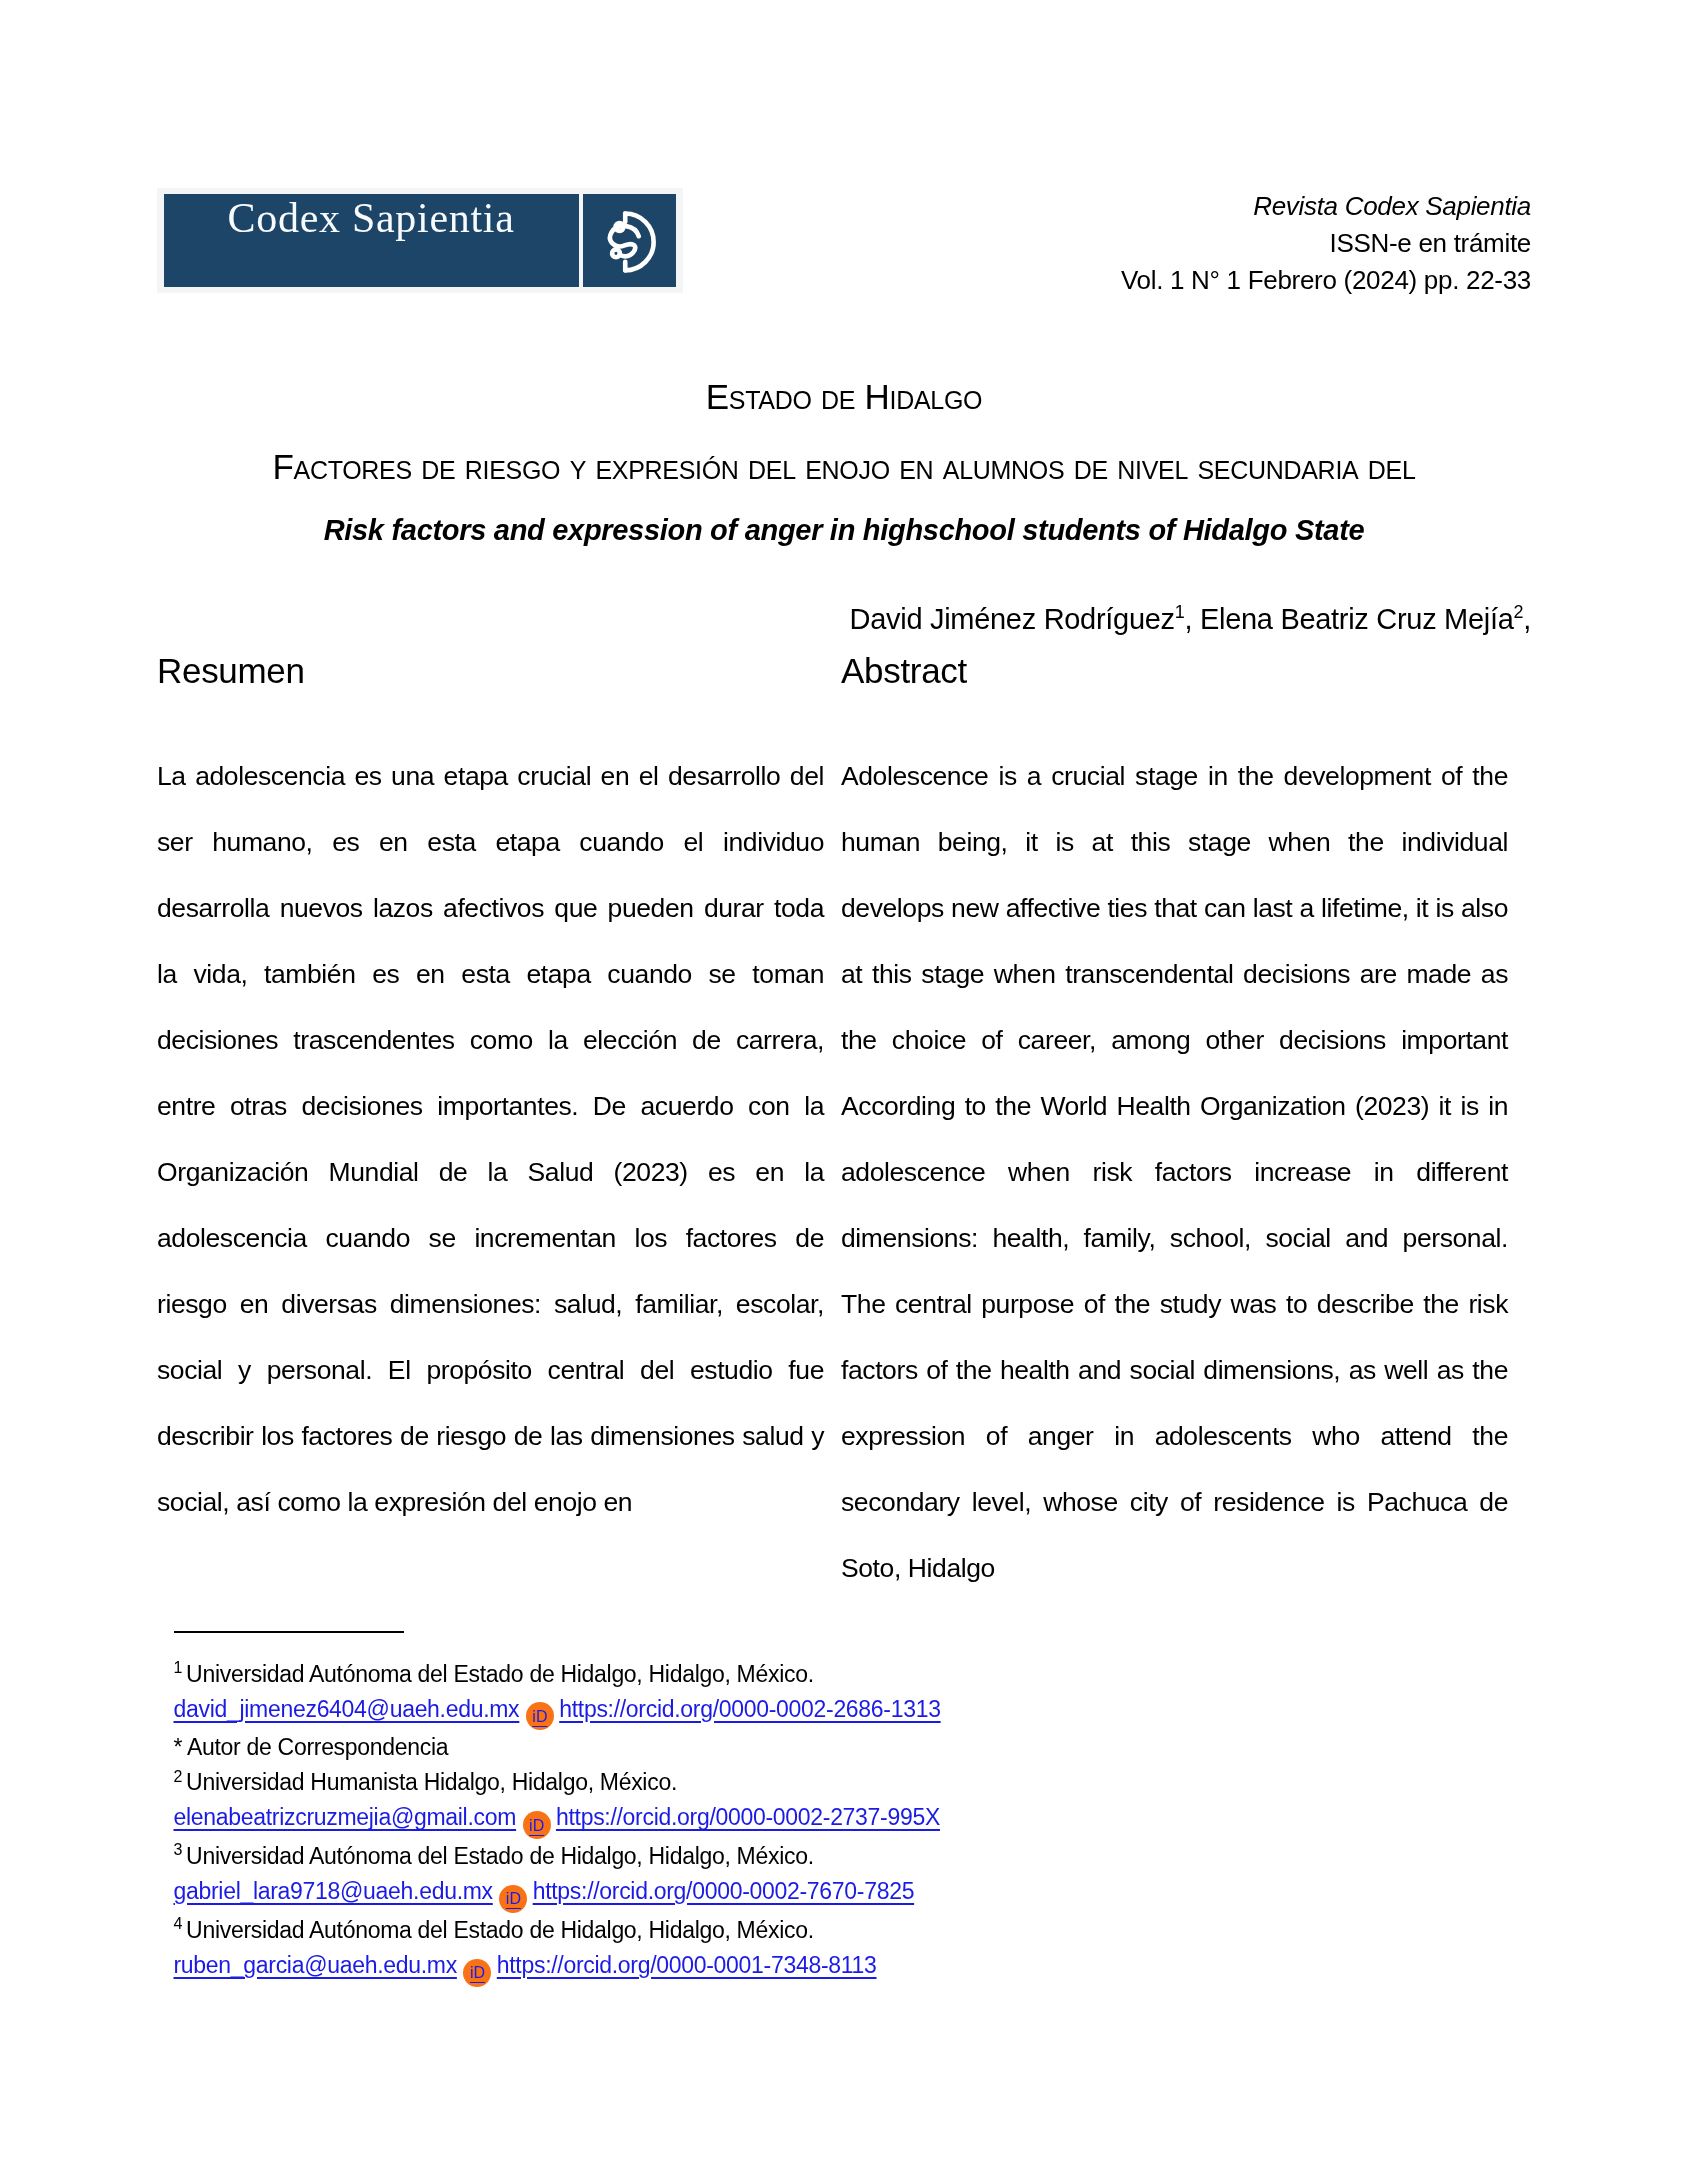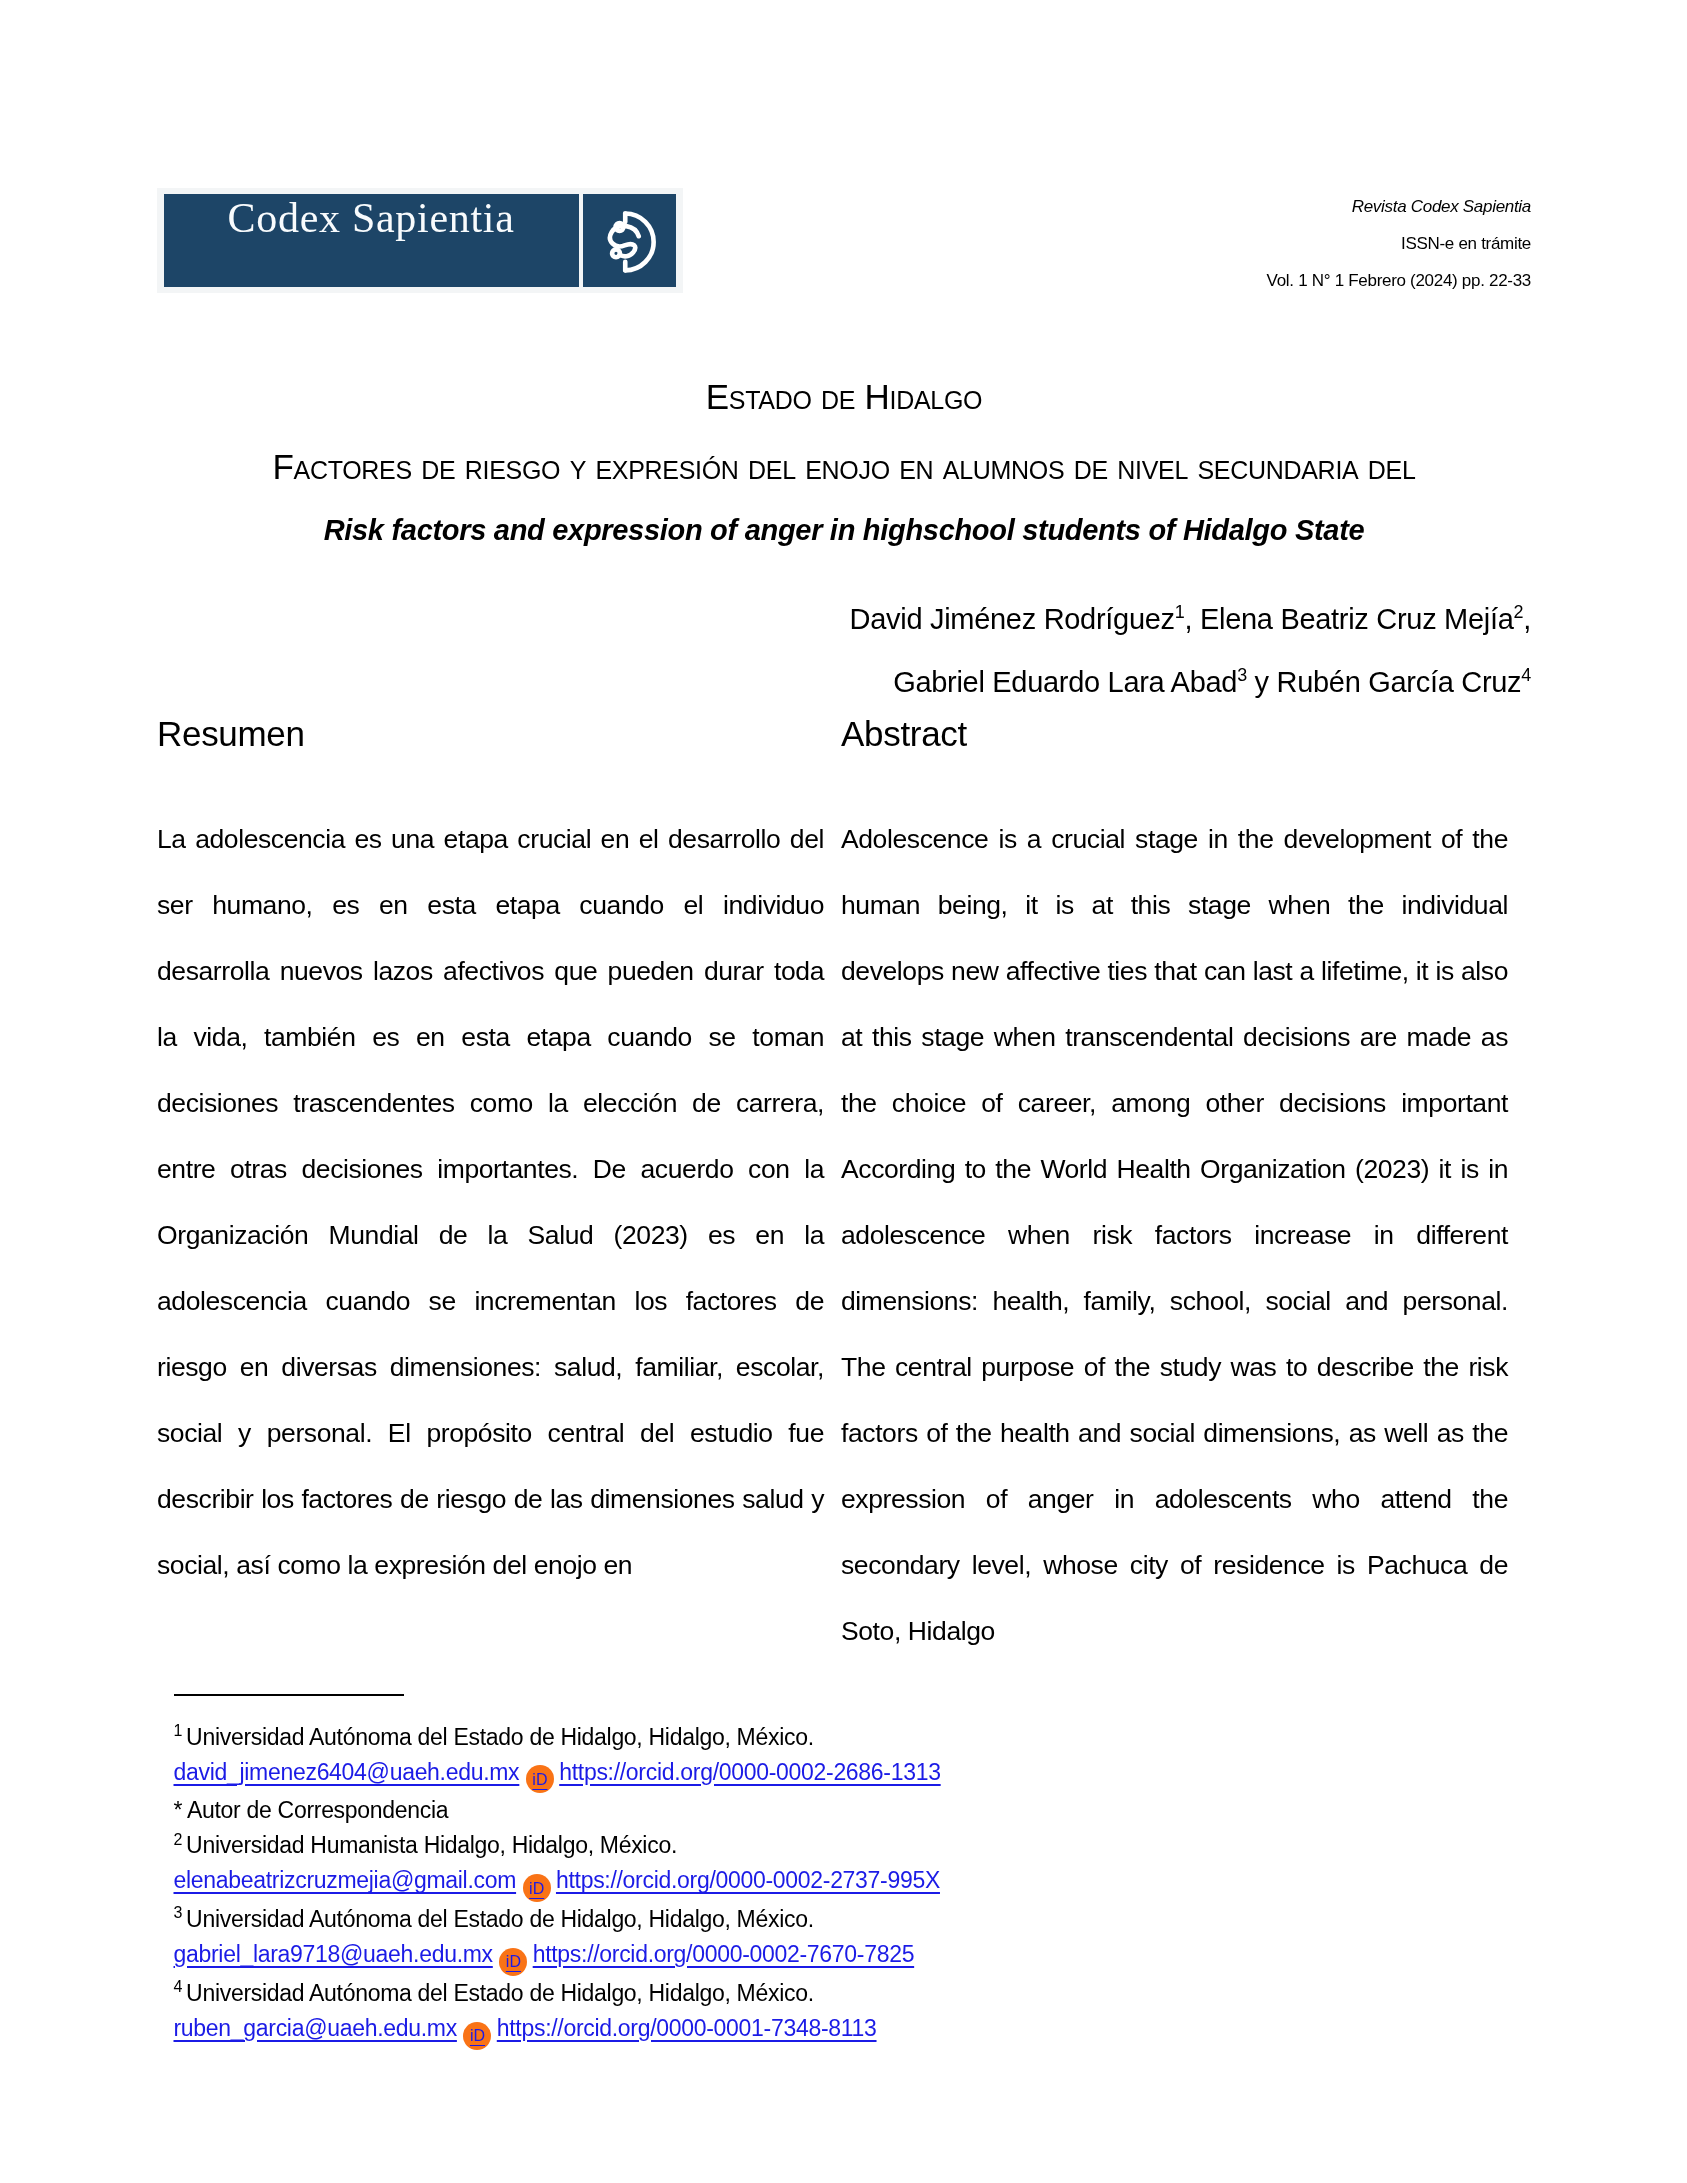--- a/index.html
+++ b/index.html
@@ -27,21 +27,21 @@
     display:flex; align-items:flex-start; justify-content:center;
   }
   .logo-textbox span {
     font-family:"Liberation Serif","DejaVu Serif",serif;
     font-size:42px; color:#f8fbfd; letter-spacing:0.7px;
   }
   .logo-iconbox {
     background:#1d4567; width:93px; height:93px;
     display:flex; align-items:center; justify-content:center;
   }
-  .journal-info { text-align:right; font-size:17px; line-height:37px; letter-spacing:-0.3px;margin-left:8px; }
+  .journal-info { text-align:right; font-size:26px; line-height:37px; letter-spacing:-0.3px;margin-left:8px; }
   .journal-info .it { font-style:italic; }
 
   
   .title-block { text-align:center; margin-top:78px; }
   .title-line {
     font-variant:small-caps;
     font-size:35px; letter-spacing:-0.3px; font-weight:400;
   }
   .title-line + .title-line { margin-top:30px; }
   .title-en { margin-top:26.5px; font-style:italic; font-size:29px; letter-spacing:-0.3px;font-weight:bold; }
@@ -107,21 +107,20 @@
     </div>
 
     <div class="title-block">
       <div class="title-line">Estado de Hidalgo</div>
       <div class="title-line">Factores de riesgo y expresión del enojo en alumnos de nivel secundaria del</div>
       <div class="title-en">Risk factors and expression of anger in highschool students of Hidalgo State</div>
     </div>
 
     <div class="authors">
       <div><span>David Jiménez Rodríguez</span><sup>1</sup><span>, </span><span>Elena Beatriz Cruz Mejía</span><sup>2</sup><span>,</span></div>
-      <div><span>Gabriel Eduardo Lara Abad</span><sup>3</sup><span> y </span><span>Rubén García Cruz</span><sup>4</sup></div>
     </div>
 
     <div class="columns">
       <div class="col">
         <h2>Resumen</h2>
         <p>La adolescencia es una etapa crucial en el desarrollo del ser humano, es en esta etapa cuando el individuo desarrolla nuevos lazos afectivos que pueden durar toda la vida, también es en esta etapa cuando se toman decisiones trascendentes como la elección de carrera, entre otras decisiones importantes. De acuerdo con la Organización Mundial de la Salud (2023) es en la adolescencia cuando se incrementan los factores de riesgo en diversas dimensiones: salud, familiar, escolar, social y personal. El propósito central del estudio fue describir los factores de riesgo de las dimensiones salud y social, así como la expresión del enojo en</p>
       </div>
       <div class="col">
         <h2>Abstract</h2>
         <p>Adolescence is a crucial stage in the development of the human being, it is at this stage when the individual develops new affective ties that can last a lifetime, it is also at this stage when transcendental decisions are made as the choice of career, among other decisions important According to the World Health Organization (2023) it is in adolescence when risk factors increase in different dimensions: health, family, school, social and personal. The central purpose of the study was to describe the risk factors of the health and social dimensions, as well as the expression of anger in adolescents who attend the secondary level, whose city of residence is Pachuca de Soto, Hidalgo</p>

